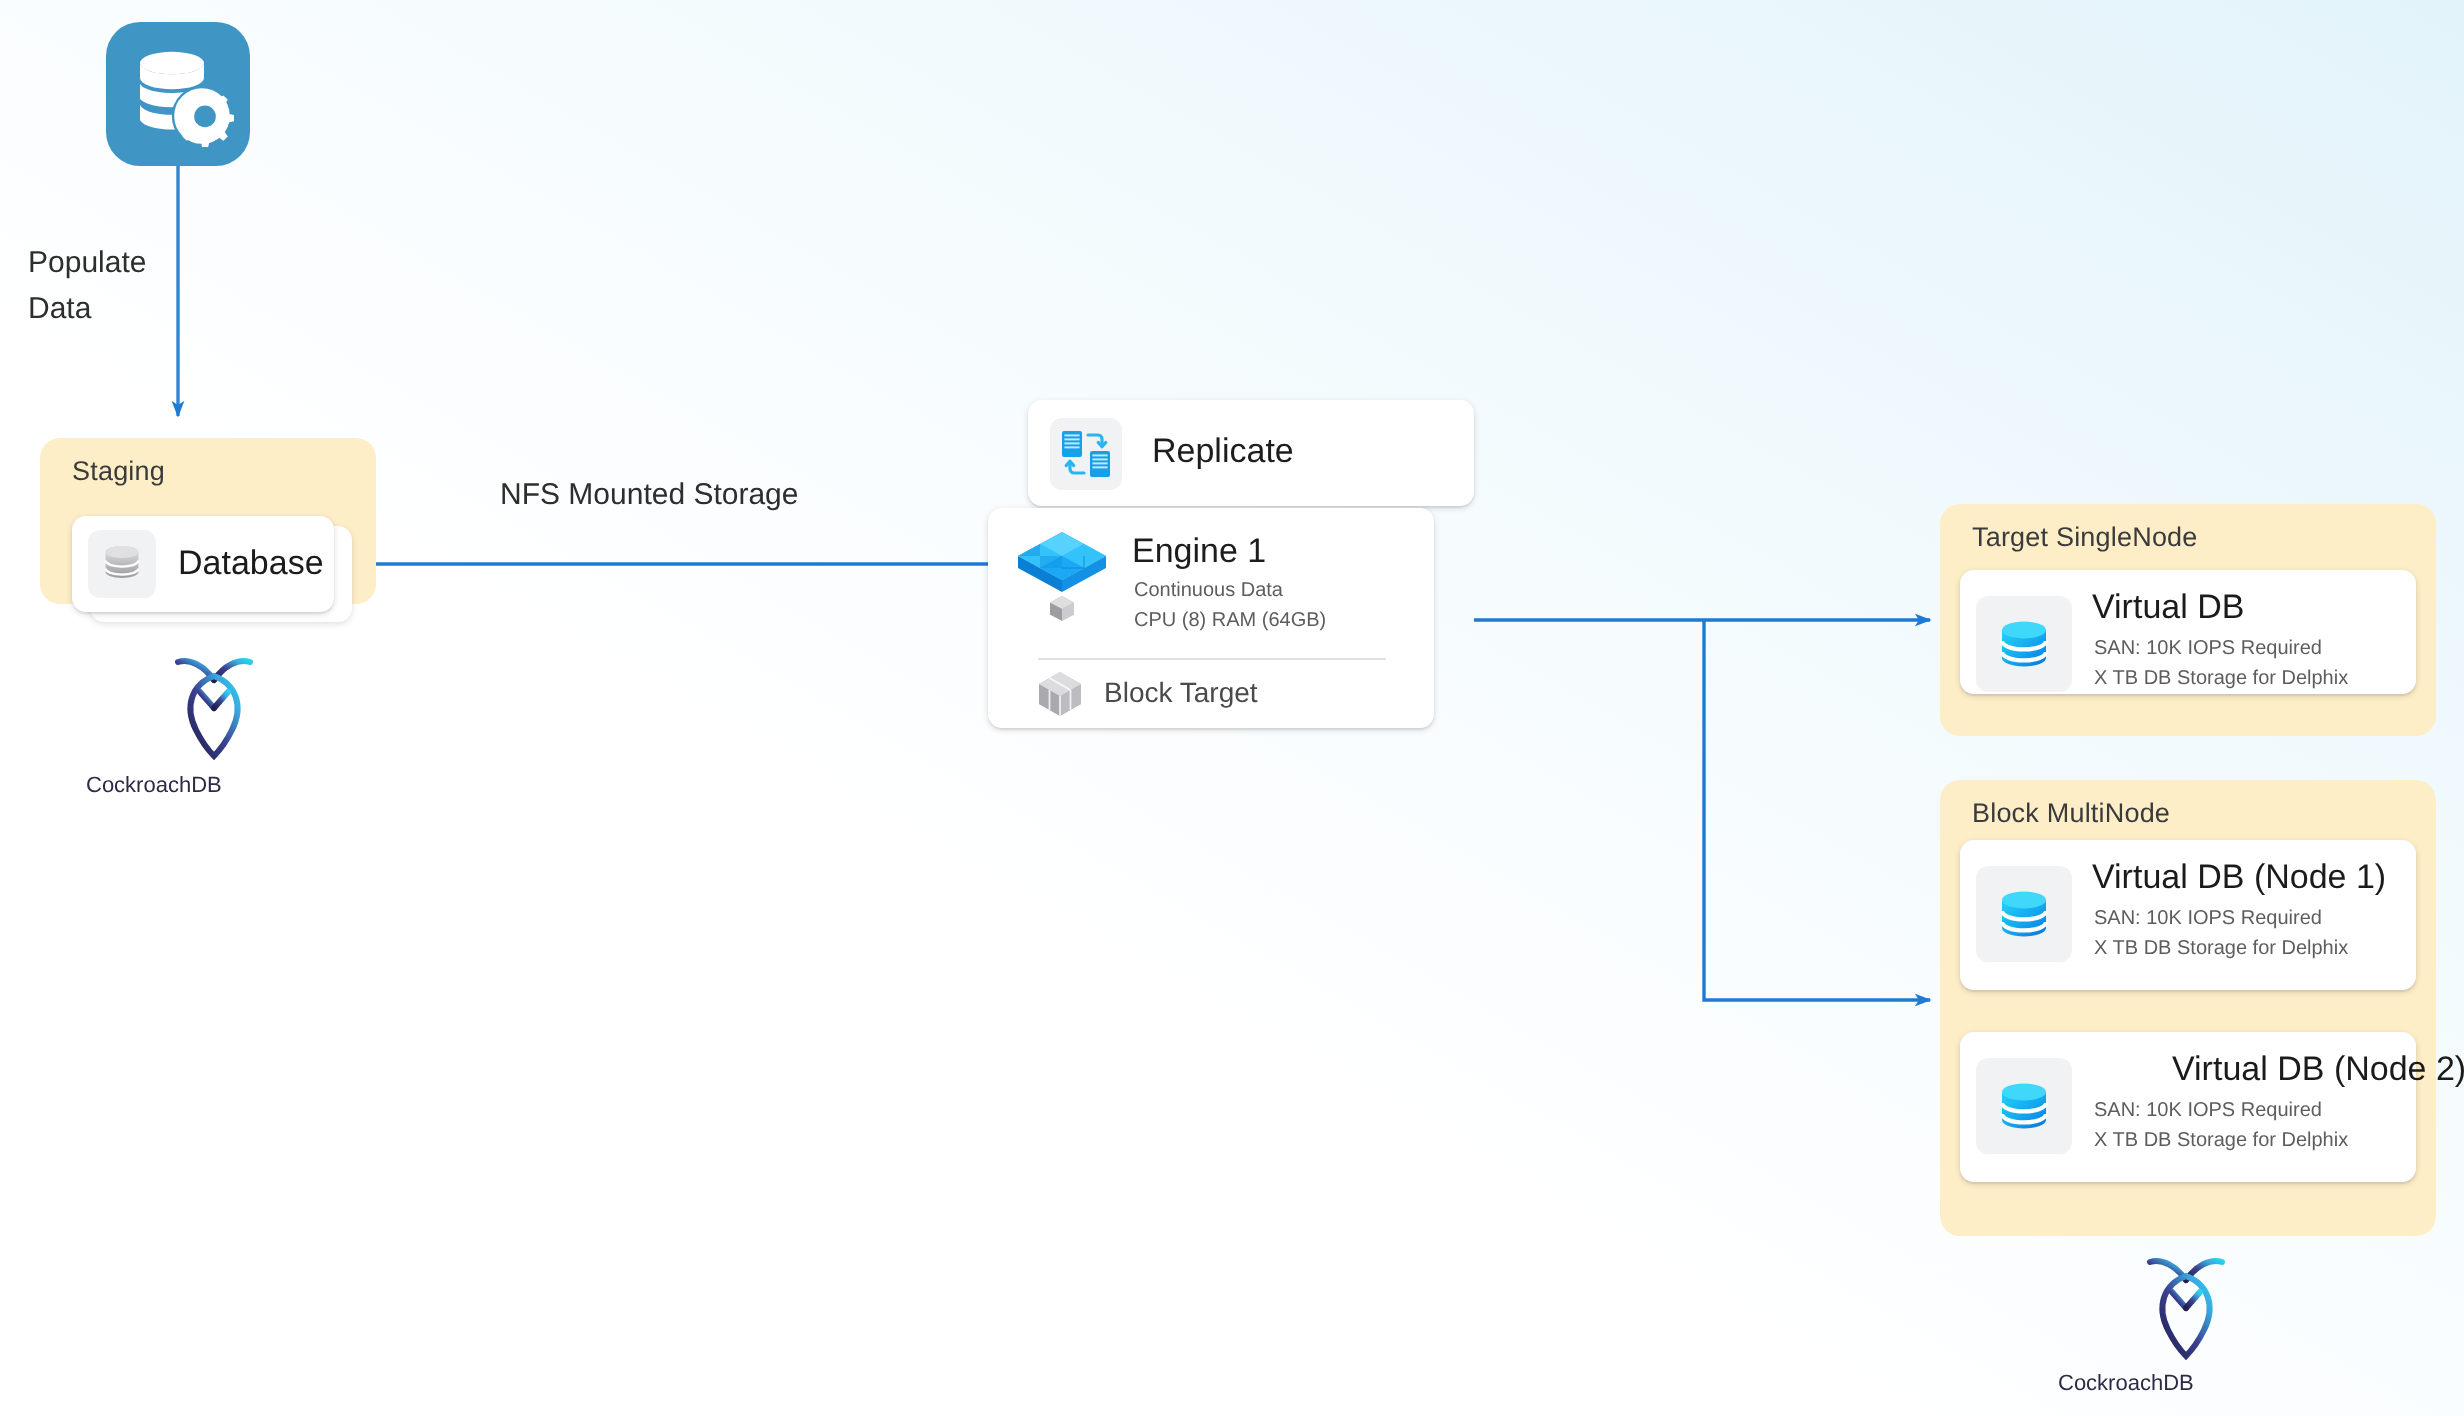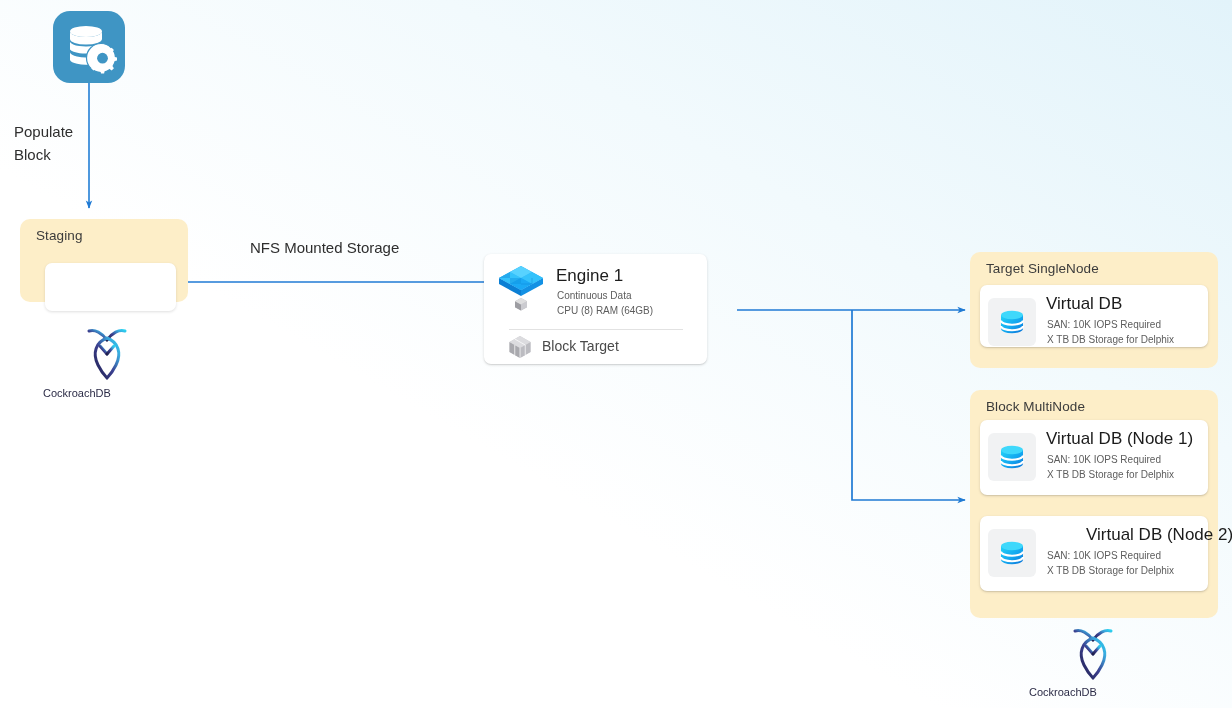--- a/index.html
+++ b/index.html
@@ -103,21 +103,21 @@
 
     <path d="M188,282 L508,282" fill="none" stroke="#1f7ad4" stroke-width="1.7" marker-end="url(#arrowBlue)"></path>
 
     <path d="M737,310 L965,310" fill="none" stroke="#1f7ad4" stroke-width="1.7" marker-end="url(#arrowBlue)"></path>
 
     <path d="M852,310 L852,500 L965,500" fill="none" stroke="#1f7ad4" stroke-width="1.7" marker-end="url(#arrowBlue)"></path>
   </svg>
 
   <div class="abs t-edge" style="left:14px; top:120px; line-height:23px;">
     <div>Populate</div>
-    <div>Block</div>
+    <div>Data</div>
   </div>
   <div class="abs t-edge" style="left:250px; top:239px;">NFS Mounted Storage</div>
 
   <div class="abs" style="left:53px; top:11px;">
     <svg width="72" height="72" viewBox="0 0 72 72">
       <rect x="0" y="0" width="72" height="72" rx="17" fill="#3f95c4"></rect>
       <g fill="#ffffff">
         <ellipse cx="33" cy="20.5" rx="16" ry="5.6"></ellipse>
         <path d="M17,20.5 v7.5 a16,5.6 0 0 0 32,0 v-7.5 a16,5.6 0 0 1 -32,0 z"></path>
         <path d="M17,31 v7.5 a16,5.6 0 0 0 24,3.2 l0,-7 a16,5.6 0 0 1 -24,-3.7 z"></path>
@@ -131,37 +131,70 @@
       </g>
       <circle cx="49.5" cy="47.2" r="5.4" fill="#3f95c4"></circle>
     </svg>
   </div>
 
   <div class="abs group-box" style="left:20px; top:219px; width:168px; height:83px;">
     <div class="group-title">Staging</div>
   </div>
 
   <div class="abs card-ghost" style="left:45px; top:263px; width:131px; height:48px;"></div>
+  <div class="abs card" style="left:36px; top:258px; width:131px; height:48px;">
+    <div class="icon-tile" style="left:8px; top:7px; width:34px; height:34px;">
+      <svg width="24" height="24" viewBox="0 0 24 24">
+        <ellipse cx="12" cy="6" rx="8.2" ry="3" fill="#d2d2d5"></ellipse>
+        <path d="M3.8,6 v10 a8.2,3 0 0 0 16.4,0 v-10 z" fill="url(#cylGrad)"></path>
+        <ellipse cx="12" cy="6" rx="8.2" ry="3" fill="#e0e0e3"></ellipse>
+        <path d="M3.8,10.3 a8.2,3 0 0 0 16.4,0" fill="none" stroke="#ffffff" stroke-width="1.2"></path>
+        <path d="M3.8,14.3 a8.2,3 0 0 0 16.4,0" fill="none" stroke="#ffffff" stroke-width="1.2"></path>
+      </svg>
+    </div>
+    <div class="abs t-card-main" style="left:53px; top:14px;">Database</div>
+  </div>
 
   <div class="abs" style="left:82px; top:325px;">
     <svg width="50" height="58" viewBox="0 0 50 58">
       <g fill="none" stroke="url(#roachGrad)" stroke-width="3" stroke-linecap="round">
         <path d="M7,6 C13,4 20,8 25,15"></path>
         <path d="M43,6 C37,4 30,8 25,15"></path>
         <path d="M25,13 C36,17 40,28 34,40 C31,46 28,50 25,53 C22,50 19,46 16,40 C10,28 14,17 25,13 Z"></path>
         <path d="M25,53 L25,27"></path>
         <path d="M25,29 L18,21"></path>
         <path d="M25,29 L32,21"></path>
       </g>
     </svg>
   </div>
   <div class="abs t-brand" style="left:43px; top:387px;">CockroachDB</div>
 
-
-  <div class="abs card" style="left:484px; top:254px; width:223px; height:110px;">
+  <div class="abs card" style="left:514px; top:200px; width:223px; height:53px;">
+    <div class="icon-tile" style="left:11px; top:9px; width:36px; height:36px;">
+      <svg width="28" height="28" viewBox="0 0 28 28">
+        <rect x="2" y="2.5" width="10" height="13" rx="1" fill="#15a0e8"></rect>
+        <rect x="3.2" y="4.2" width="7.6" height="1" fill="#bfe9fb"></rect>
+        <rect x="3.2" y="6.2" width="7.6" height="1" fill="#bfe9fb"></rect>
+        <rect x="3.2" y="8.2" width="7.6" height="1" fill="#bfe9fb"></rect>
+        <rect x="3.2" y="10.2" width="7.6" height="1" fill="#bfe9fb"></rect>
+        <rect x="16" y="12.5" width="10" height="13" rx="1" fill="#15a0e8"></rect>
+        <rect x="17.2" y="14.2" width="7.6" height="1" fill="#bfe9fb"></rect>
+        <rect x="17.2" y="16.2" width="7.6" height="1" fill="#bfe9fb"></rect>
+        <rect x="17.2" y="18.2" width="7.6" height="1" fill="#bfe9fb"></rect>
+        <rect x="17.2" y="20.2" width="7.6" height="1" fill="#bfe9fb"></rect>
+        <path d="M15,4.5 h5 a2,2 0 0 1 2,2 v2.5" fill="none" stroke="#29b6f0" stroke-width="1.6" stroke-linecap="round"></path>
+        <path d="M20.1,8.2 L22,10.4 L23.9,8.2" fill="none" stroke="#29b6f0" stroke-width="1.6" stroke-linecap="round" stroke-linejoin="round"></path>
+        <path d="M13,23.5 h-5 a2,2 0 0 1 -2,-2 v-2.5" fill="none" stroke="#29b6f0" stroke-width="1.6" stroke-linecap="round"></path>
+        <path d="M4.1,19.8 L6,17.6 L7.9,19.8" fill="none" stroke="#29b6f0" stroke-width="1.6" stroke-linecap="round" stroke-linejoin="round"></path>
+      </svg>
+    </div>
+    <div class="abs t-title" style="left:62px; top:16px;">Replicate</div>
+  </div>
+
+  <div class="abs card" style="left:494px; top:254px; width:223px; height:110px;">
     <div class="abs" style="left:11px; top:8px; width:52px; height:52px;">
       <svg width="52" height="52" viewBox="0 0 52 52">
 
         <g>
           <path d="M26,36 L32,39.2 L32,45.2 L26,48.4 L20,45.2 L20,39.2 Z" fill="#b9b9bd"></path>
           <path d="M20,39.2 L26,42.4 L26,48.4 L20,45.2 Z" fill="#9d9da2"></path>
           <path d="M26,42.4 L32,39.2 L32,45.2 L26,48.4 Z" fill="#cbcbd0"></path>
           <path d="M20,39.2 L26,36 L32,39.2 L26,42.4 Z" fill="#dededf"></path>
         </g>
 

